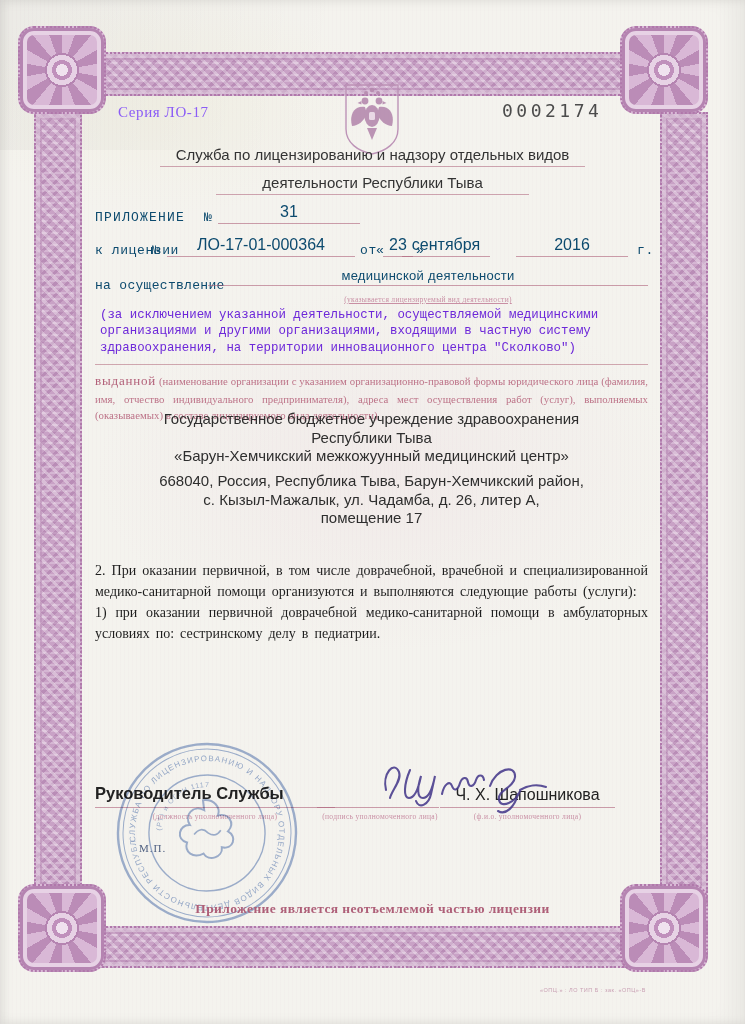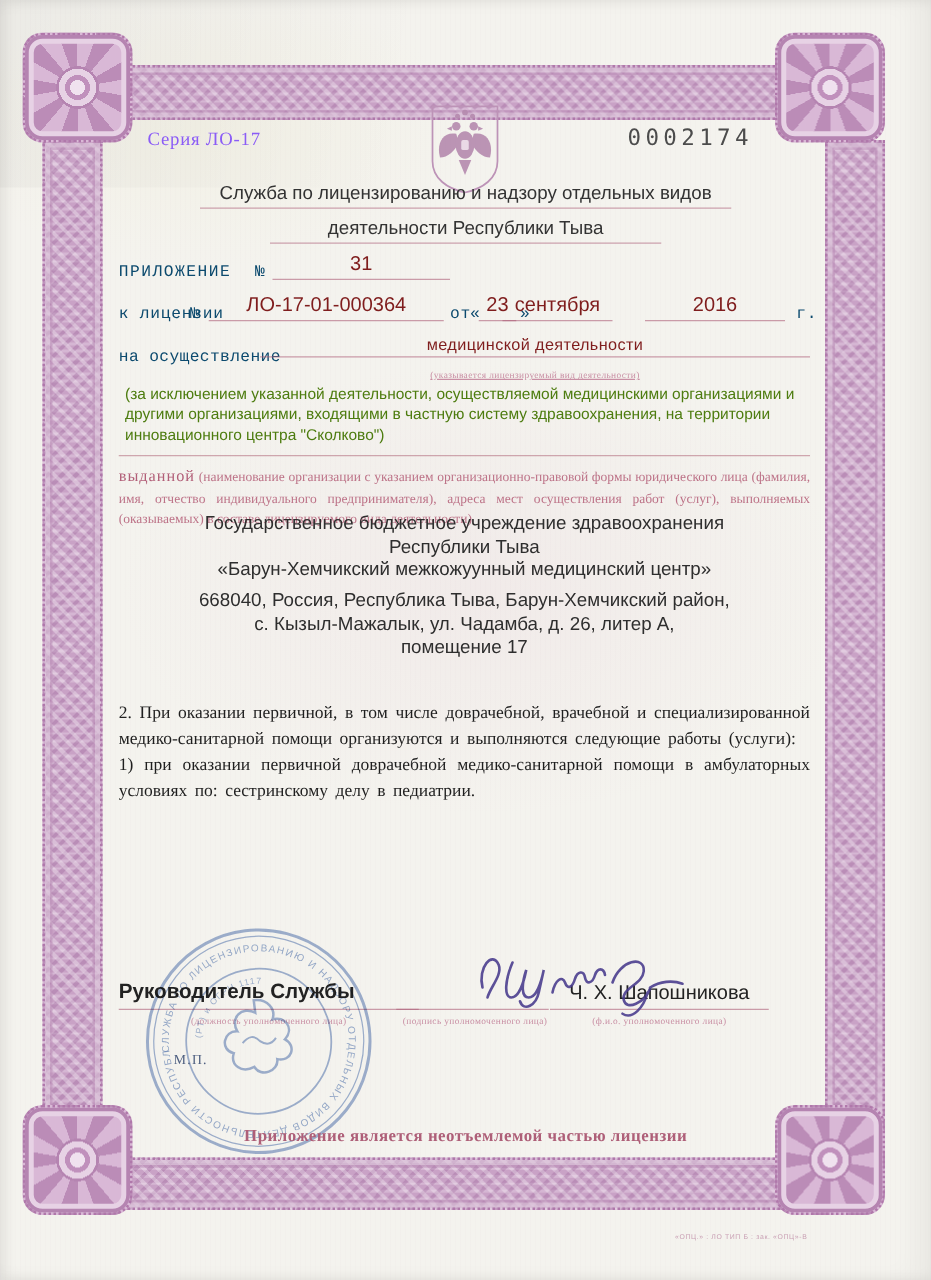--- a/index.html
+++ b/index.html
@@ -40,25 +40,25 @@
   .serif-pink{font-family:"Liberation Serif",serif;color:#8b5cf6;}
   .abs{position:absolute;}
   .series{top:104px;left:118px;font-size:15px;letter-spacing:.6px;}
   .formnum{top:100px;left:502px;font-family:"DejaVu Sans Mono",monospace;font-size:18px;
            letter-spacing:3.5px;color:#4c4c4c;}
   .auth{left:0;right:0;text-align:center;color:#333;}
   .auth .ln{display:inline-block;font-size:15px;border-bottom:1px solid rgba(173,96,122,.55);padding:0 16px 3px;}
   .auth1{top:146px;} .auth2{top:174px;} .auth2 .ln{padding:0 46px 3px;}
   .lbl{font-family:Liberation Mono, monospace;color:#0c4a6e;font-size:13px;letter-spacing:.6px;}
   .cell{position:absolute;border-bottom:1px solid rgba(173,96,122,.6);text-align:center;
-        font-size:16px;color:#7f1d1d;padding-bottom:2px;}
+        font-size:16px;color:#0c4a6e;padding-bottom:2px;}
   .hintsm{position:absolute;font-family:"Liberation Serif",serif;color:#c98fa4;font-size:7.5px;
           text-align:center;letter-spacing:.3px;}
   .bigval{font-size:13px;letter-spacing:.3px;}
-  .note-exc{position:absolute;left:100px;top:307px;width:545px;font-size:12.4px;color:#4d7c0f;line-height:1.32;}
+  .note-exc{position:absolute;left:100px;top:307px;width:545px;font-size:12.4px;color:#6d28d9;line-height:1.32;font-family:Liberation Mono, monospace;}
   .rule{position:absolute;left:95px;top:364px;width:553px;border-top:1px solid rgba(170,90,110,.5);}
   .issued{position:absolute;left:95px;top:371px;width:553px;font-family:"Liberation Serif",serif;
           color:#bd7388;font-size:10.8px;line-height:1.5;text-align:justify;}
   .issued b{font-size:13px;font-weight:normal;letter-spacing:.8px;color:#b25f78;}
   .orgblock,.addrblock{position:absolute;left:95px;width:553px;text-align:center;color:#2e2e2e;
           font-size:15px;line-height:18.5px;}
   .orgblock{top:410px;} .addrblock{top:472px;}
   .works{position:absolute;left:95px;top:560px;width:553px;font-family:"Liberation Serif",serif;
          font-size:14px;color:#1f1f1f;line-height:21px;text-align:justify;word-spacing:2.5px;}
   .works p{margin:0;}

